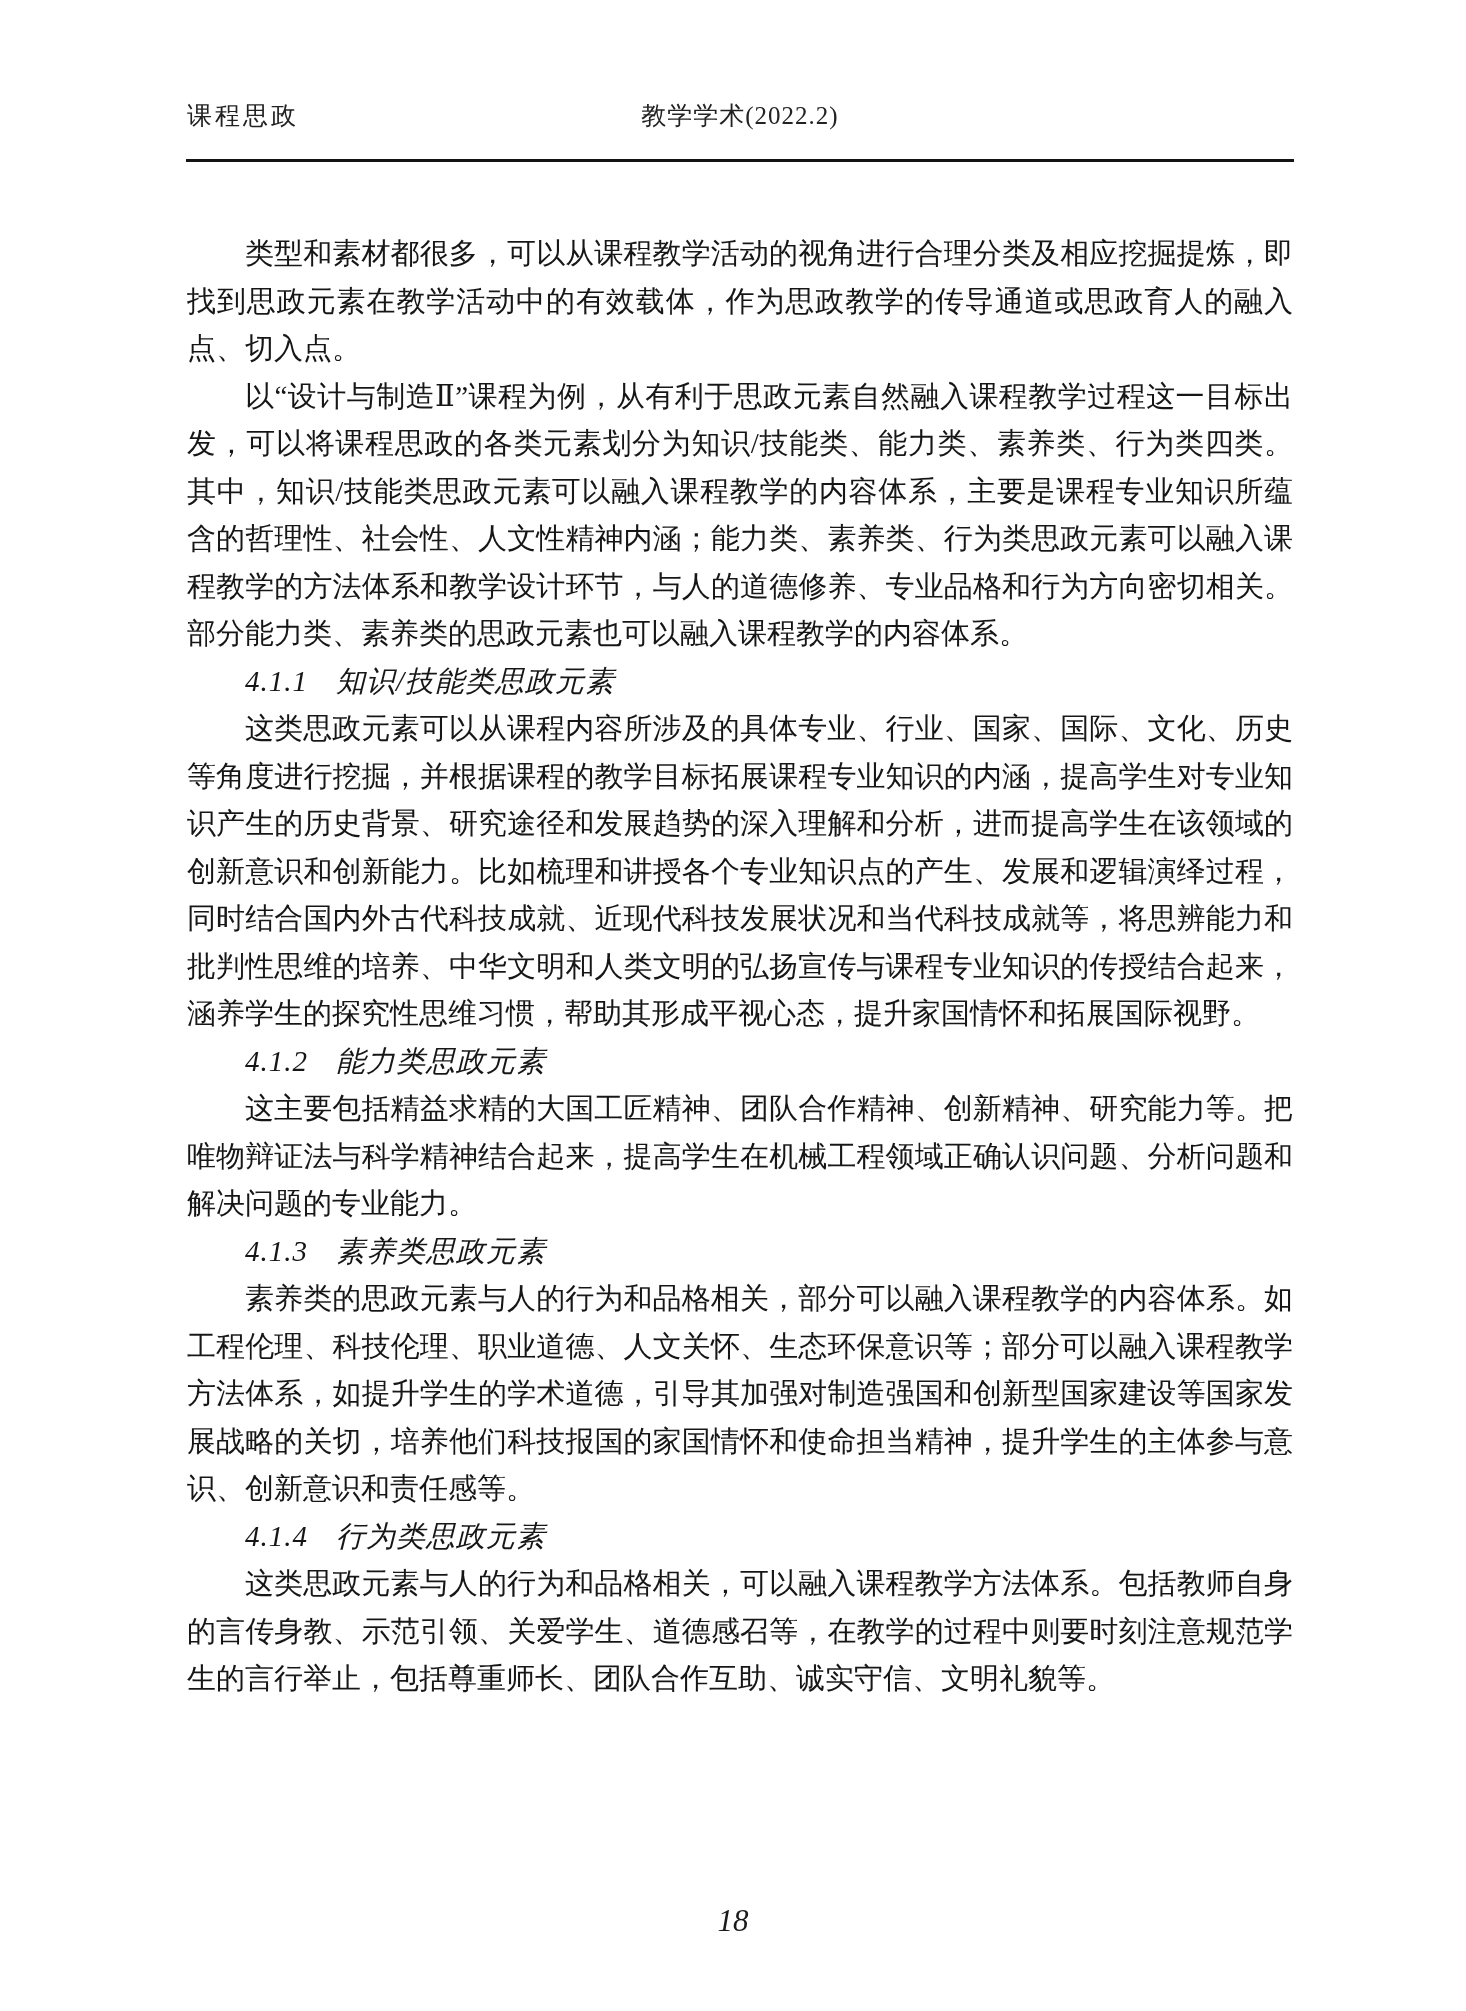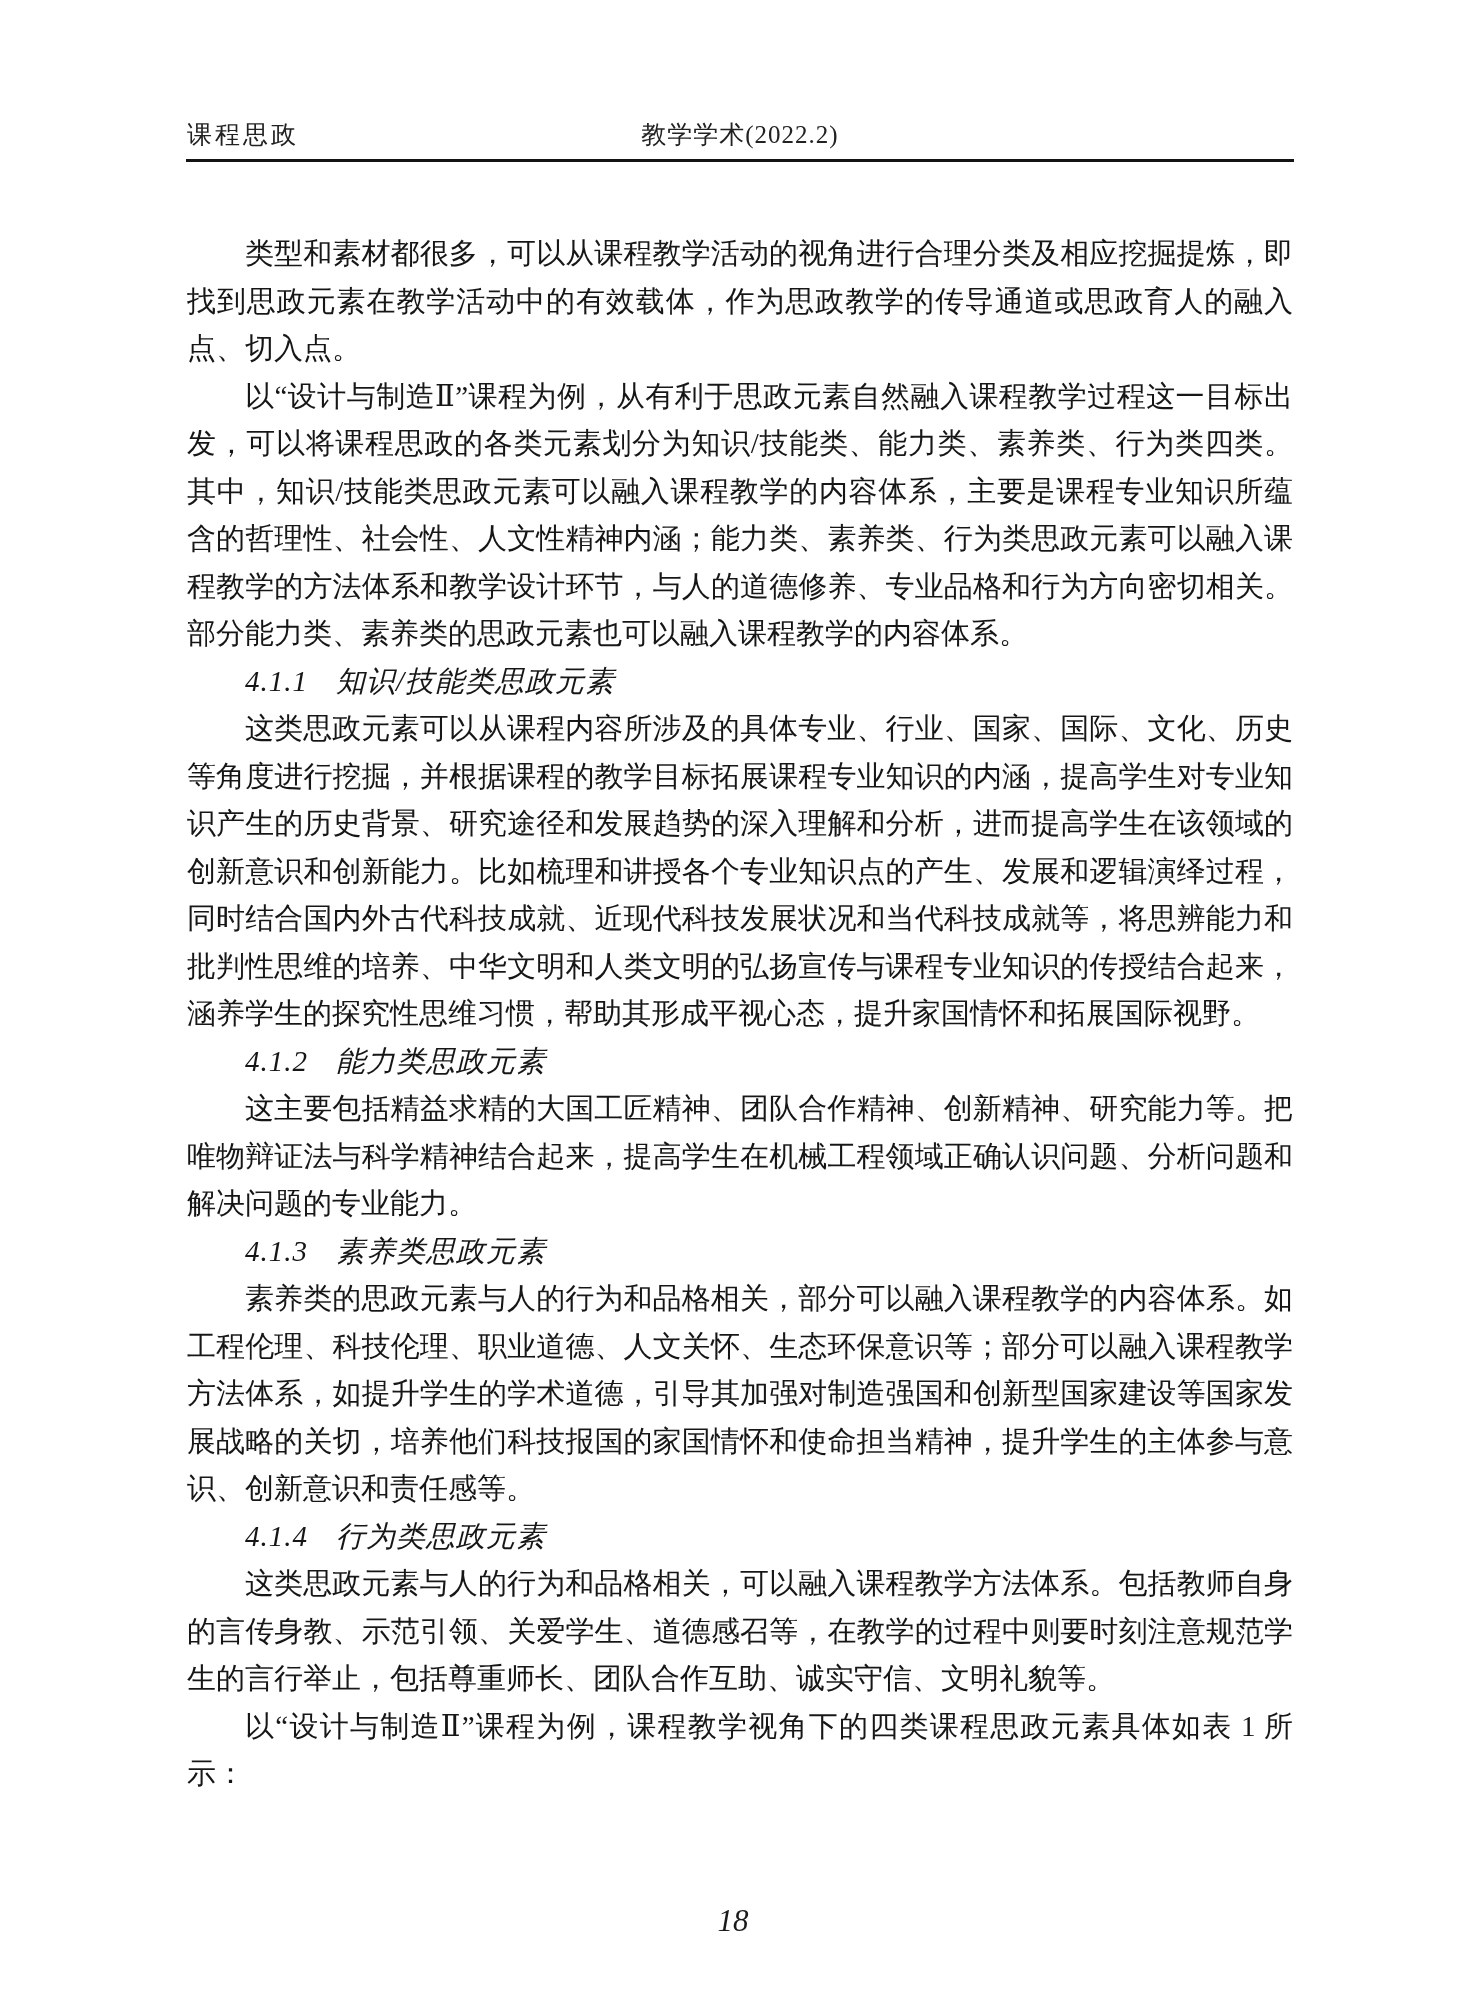--- a/index.html
+++ b/index.html
@@ -9,21 +9,21 @@
     height: 2011px;
     margin: 0 auto;
     background: #ffffff;
     font-family: "Liberation Serif", "DejaVu Serif", serif;
     color: #161616;
     overflow: hidden;
   }
   .header-row {
     position: absolute;
     left: 187px;
-    top: 117px;
+    top: 98px;
     width: 1106px;
     height: 36px;
     font-size: 25px;
     line-height: 36px;
     color: #222;
   }
   .header-left {
     position: absolute;
     left: 0; top: 0;
     letter-spacing: 3px;
@@ -125,19 +125,18 @@
     </div>
 
     <p>素养类的思政元素与人的行为和品格相关，部分可以融入课程教学的内容体系。如工程伦理、科技伦理、职业道德、人文关怀、生态环保意识等；部分可以融入课程教学方法体系，如提升学生的学术道德，引导其加强对制造强国和创新型国家建设等国家发展战略的关切，培养他们科技报国的家国情怀和使命担当精神，提升学生的主体参与意识、创新意识和责任感等。</p>
 
     <div class="sub-heading">
       <span>4.1.4</span><span class="ht">行为类思政元素</span>
     </div>
 
     <p>这类思政元素与人的行为和品格相关，可以融入课程教学方法体系。包括教师自身的言传身教、示范引领、关爱学生、道德感召等，在教学的过程中则要时刻注意规范学生的言行举止，包括尊重师长、团队合作互助、诚实守信、文明礼貌等。</p>
 
-    <p>以“设计与制造Ⅱ”课程为例，课程教学视角下的四类课程思政元素具体如表 1 所示：</p>
 
   </div>
 
   <div class="page-number">18</div>
 
 </div>
 
 </body></html>

